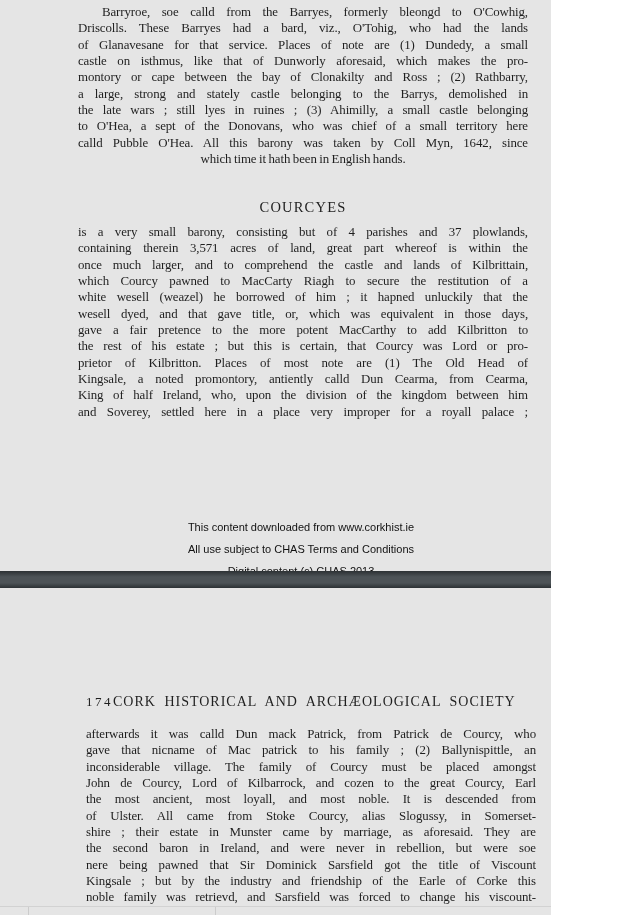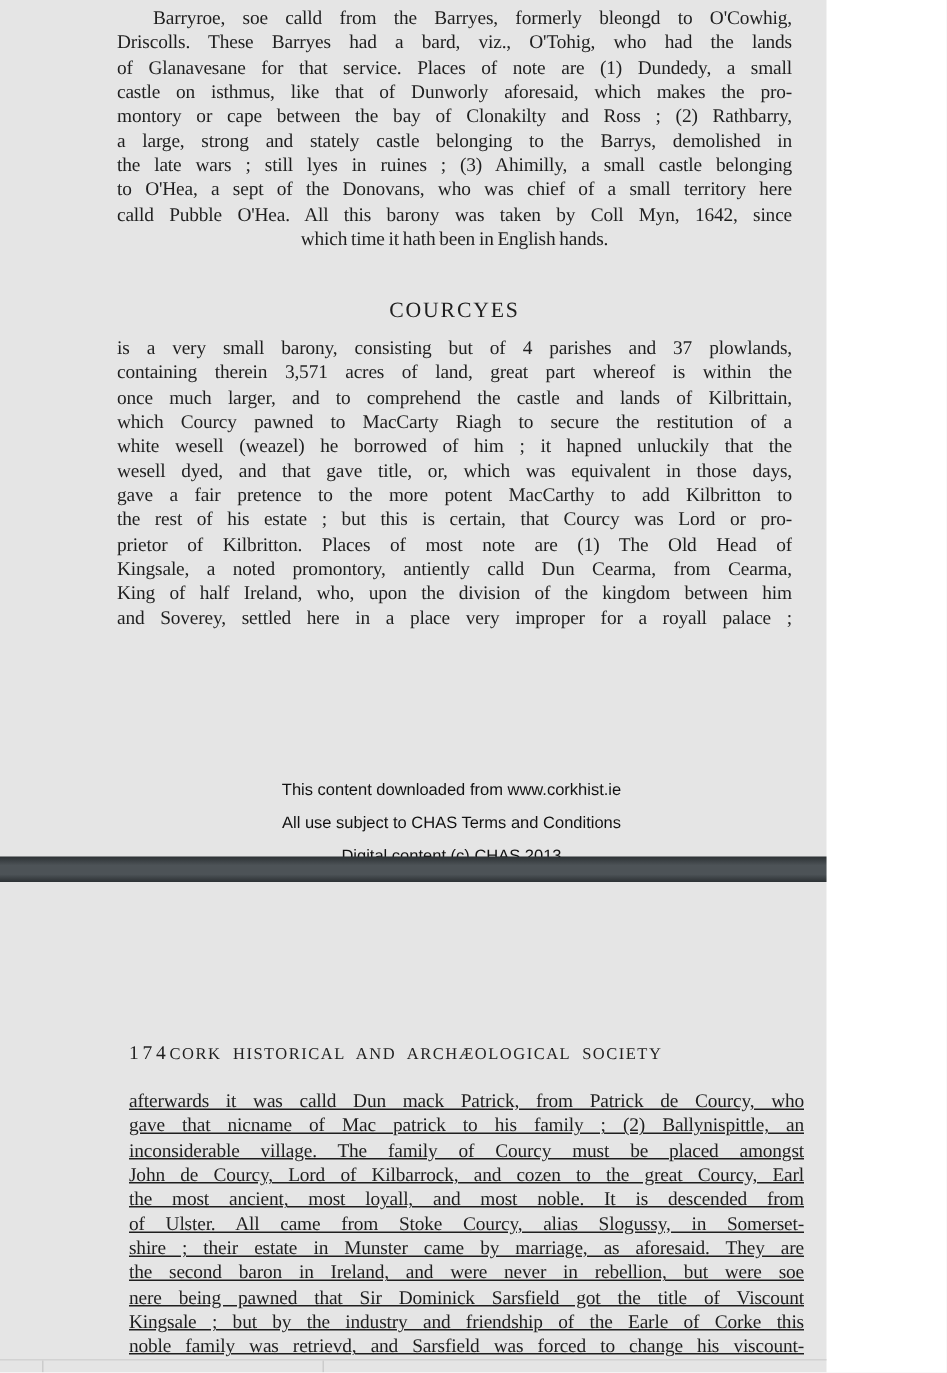--- a/index.html
+++ b/index.html
@@ -65,21 +65,21 @@
     left: 86px; top: 694px; width: 450px;
     display: flex;
     align-items: baseline;
     white-space: nowrap;
   }
   .page-number {
     font-size: 13px;
     letter-spacing: 2.5px;
   }
   .journal-title {
-    font-size: 11px;
+    font-size: 14px;
     letter-spacing: 1px;
     word-spacing: 4px;
   }
 
   
   .bottom-edge {
     position: absolute;
     left: 0; top: 906px; width: 631px; height: 0;
     border-top: 1px solid #d2d2d2;
   }
@@ -135,21 +135,21 @@
   </section>
 
   <div class="divider-bar"></div>
 
   <section>
     <div class="running-header">
       <span class="page-number">174</span>
       <span class="journal-title">CORK HISTORICAL AND ARCHÆOLOGICAL SOCIETY</span>
     </div>
 
-    <div class="textcol" style="left:86px; top:726px;text-decoration:underline;">
+    <div class="textcol" style="left:86px; top:726px;">
         <div class="jline">afterwards it was calld Dun mack Patrick, from Patrick de Courcy, who</div>
         <div class="jline">gave that nicname of Mac patrick to his family ; (2) Ballynispittle, an</div>
         <div class="jline">inconsiderable village.  The family of Courcy must be placed amongst</div>
         <div class="jline">John de Courcy, Lord of Kilbarrock, and cozen to the great Courcy, Earl</div>
         <div class="jline">the most ancient, most loyall, and most noble.   It is descended from</div>
         <div class="jline">of Ulster.  All came from Stoke Courcy, alias Slogussy, in Somerset-</div>
         <div class="jline">shire ; their estate in Munster came by marriage, as aforesaid.  They are</div>
         <div class="jline">the second baron in Ireland, and were never in rebellion, but were soe</div>
         <div class="jline">nere being pawned that Sir Dominick Sarsfield got the title of Viscount</div>
         <div class="jline">Kingsale ; but by the industry and friendship of the Earle of Corke this</div>

